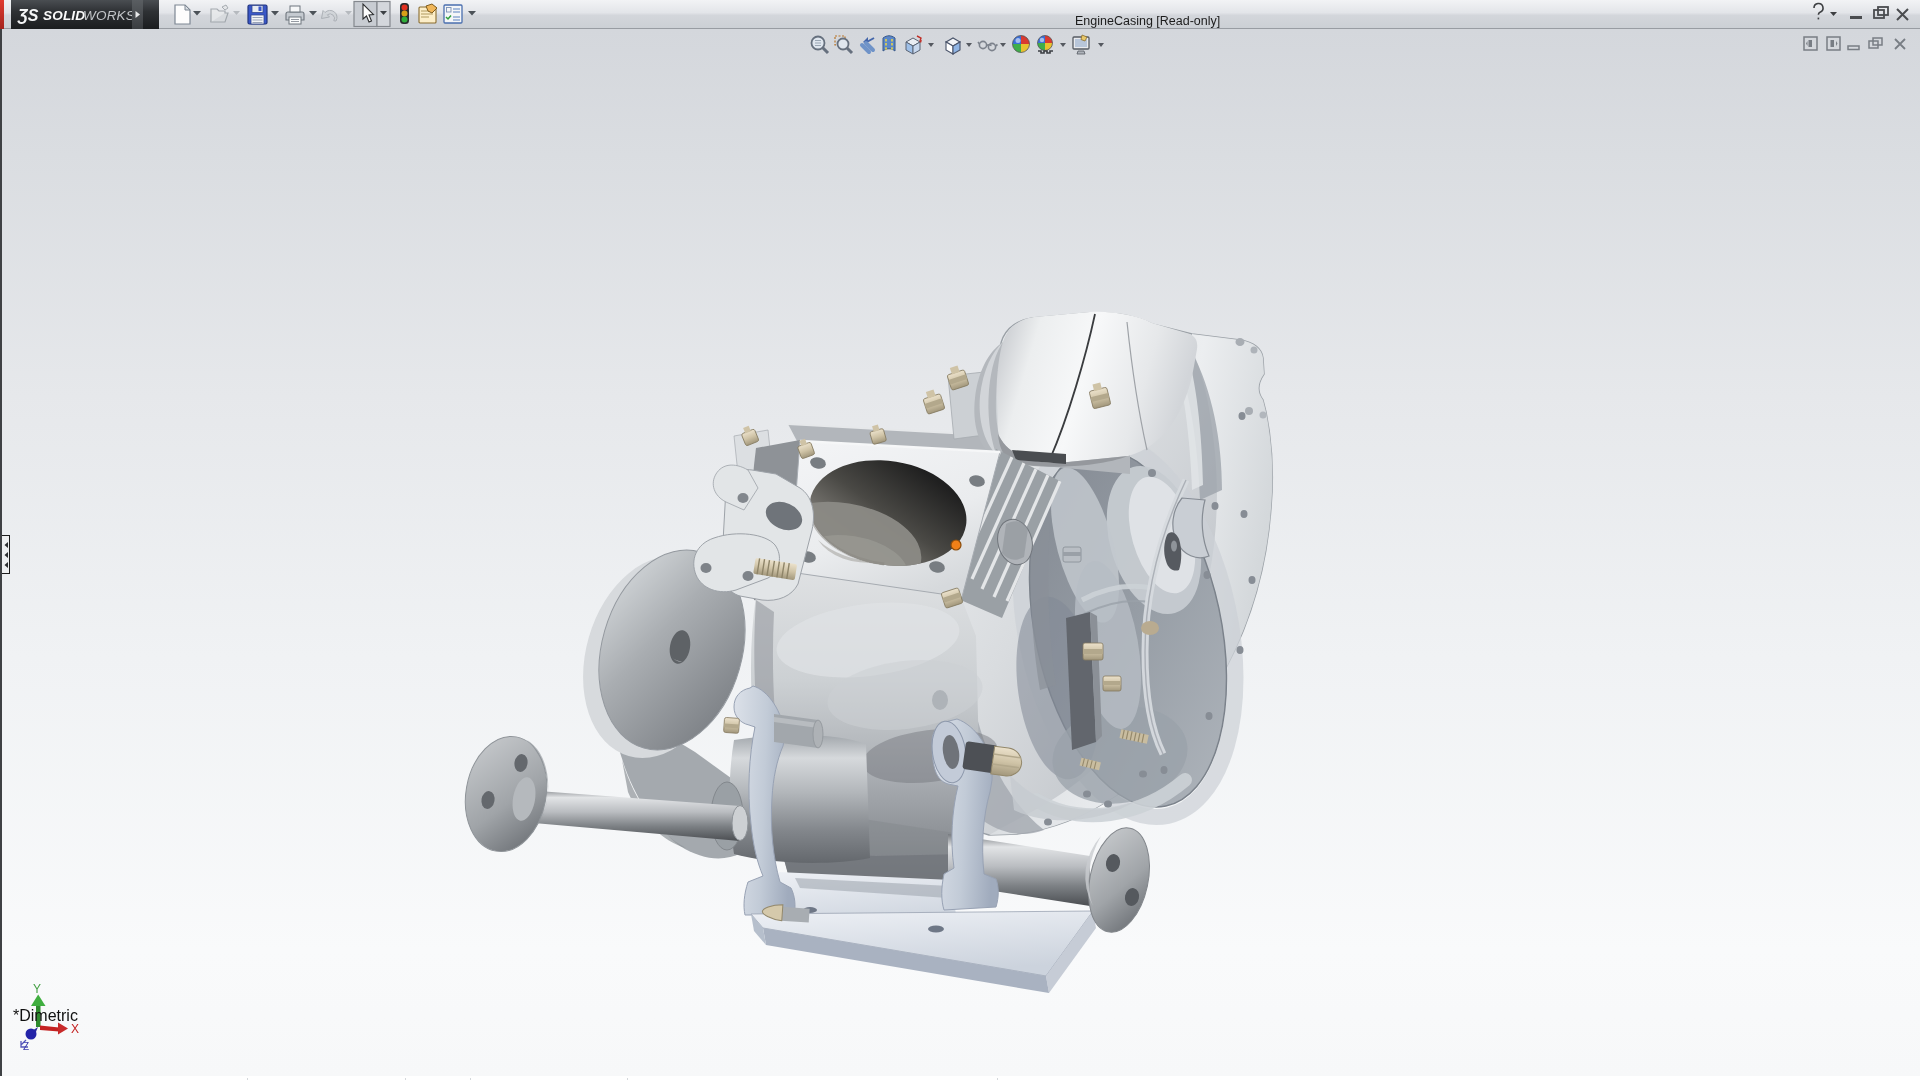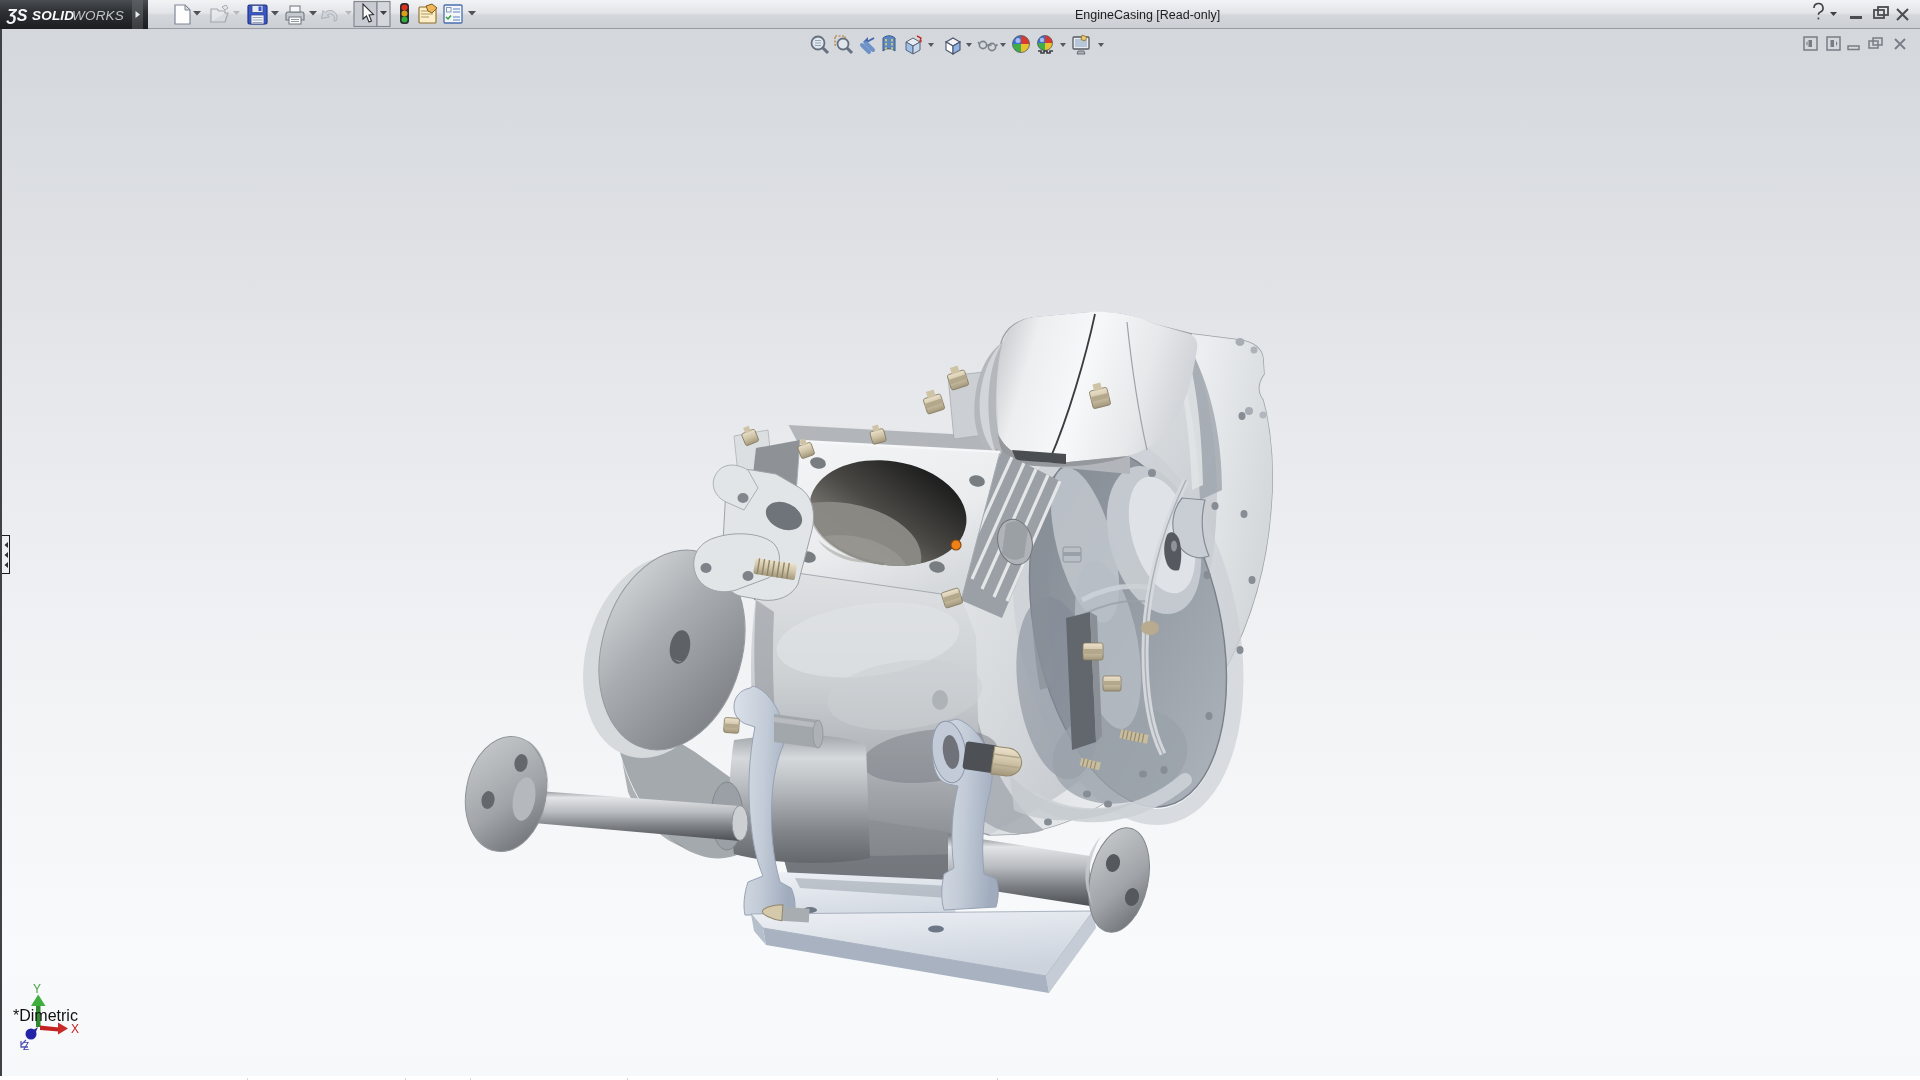--- a/index.html
+++ b/index.html
@@ -1,26 +1,26 @@
 <!DOCTYPE html>
 <html><head>
 <meta charset="utf-8">
 <style>
 *{margin:0;padding:0;box-sizing:border-box}
 html,body{width:1920px;height:1080px;overflow:hidden;font-family:"Liberation Sans",sans-serif;background:#fff}
 #titlebar{position:absolute;left:0;top:0;width:1920px;height:29px;
  background:linear-gradient(180deg,#f2f3f5 0%,#e3e5e9 45%,#d3d6db 55%,#ccd0d5 100%);
  border-bottom:1px solid #989ca2;}
 #redstripe{position:absolute;left:0;top:0;width:4px;height:29px;background:linear-gradient(180deg,#e03c31,#a5231c)}
-#swlogo{position:absolute;left:0;top:0;width:148px;height:29px;background:linear-gradient(180deg,#4a4e52 0%,#2e3134 40%,#1b1d1f 100%)}
+#swlogo{position:absolute;left:11px;top:0;width:148px;height:29px;background:linear-gradient(180deg,#4a4e52 0%,#2e3134 40%,#1b1d1f 100%)}
 #swarrow{position:absolute;left:132px;top:0;width:11px;height:29px;background:linear-gradient(180deg,#5a5e62,#3a3d40)}
 #vp{position:absolute;left:0px;top:29px;width:1920px;height:1047px;
  background:linear-gradient(180deg,#d4d7dc 0%,#dadde1 12%,#e6e8eb 35%,#f0f2f4 60%,#f9fafb 88%,#f7f8f9 100%);
  border-left:2px solid #3f4144;}
-#title-text{position:absolute;left:1075px;top:8px;font-size:12.5px;color:#1c1c1c}
+#title-text{position:absolute;left:1075px;top:14px;font-size:12.5px;color:#1c1c1c}
 .sdiv{position:absolute;top:1078px;width:1px;height:2px;background:#d4d8db}
 #dimetric{position:absolute;left:13px;top:1007px;font-size:16px;color:#101010}
 #lefttab{position:absolute;left:2px;top:535px;width:8px;height:39px;background:#eff0f1;border:1px solid #1c1c1c;border-left:none}
 </style>
 </head>
 <body>
 <div id="titlebar"></div>
 <div id="redstripe"></div>
 <div id="swlogo">
 <svg width="128" height="29" viewBox="0 0 128 29">

